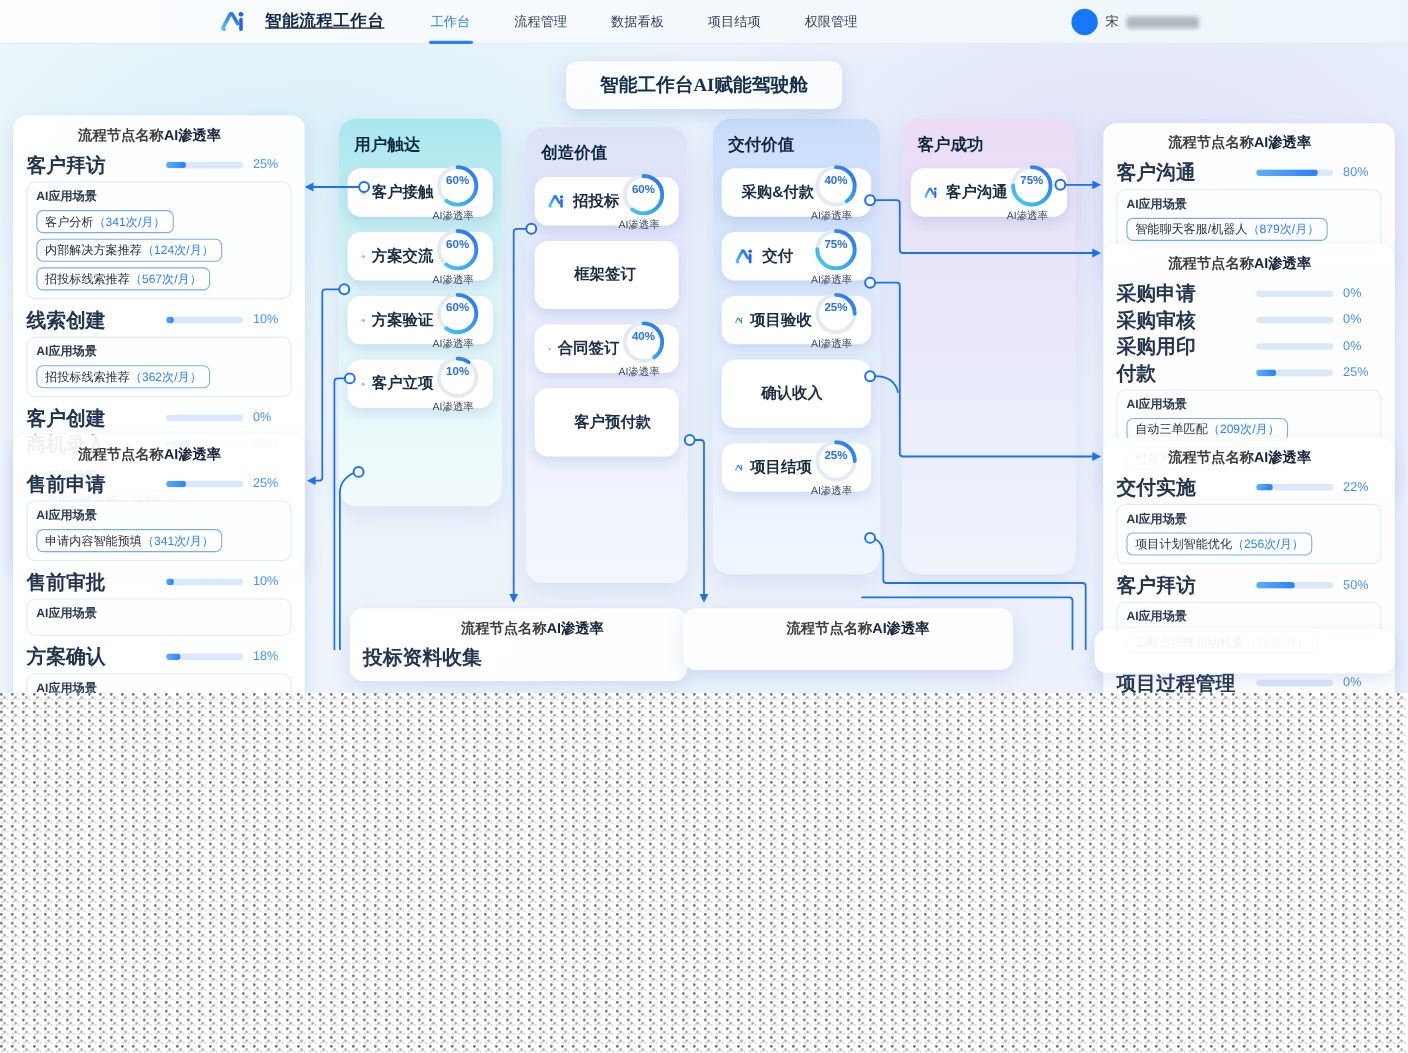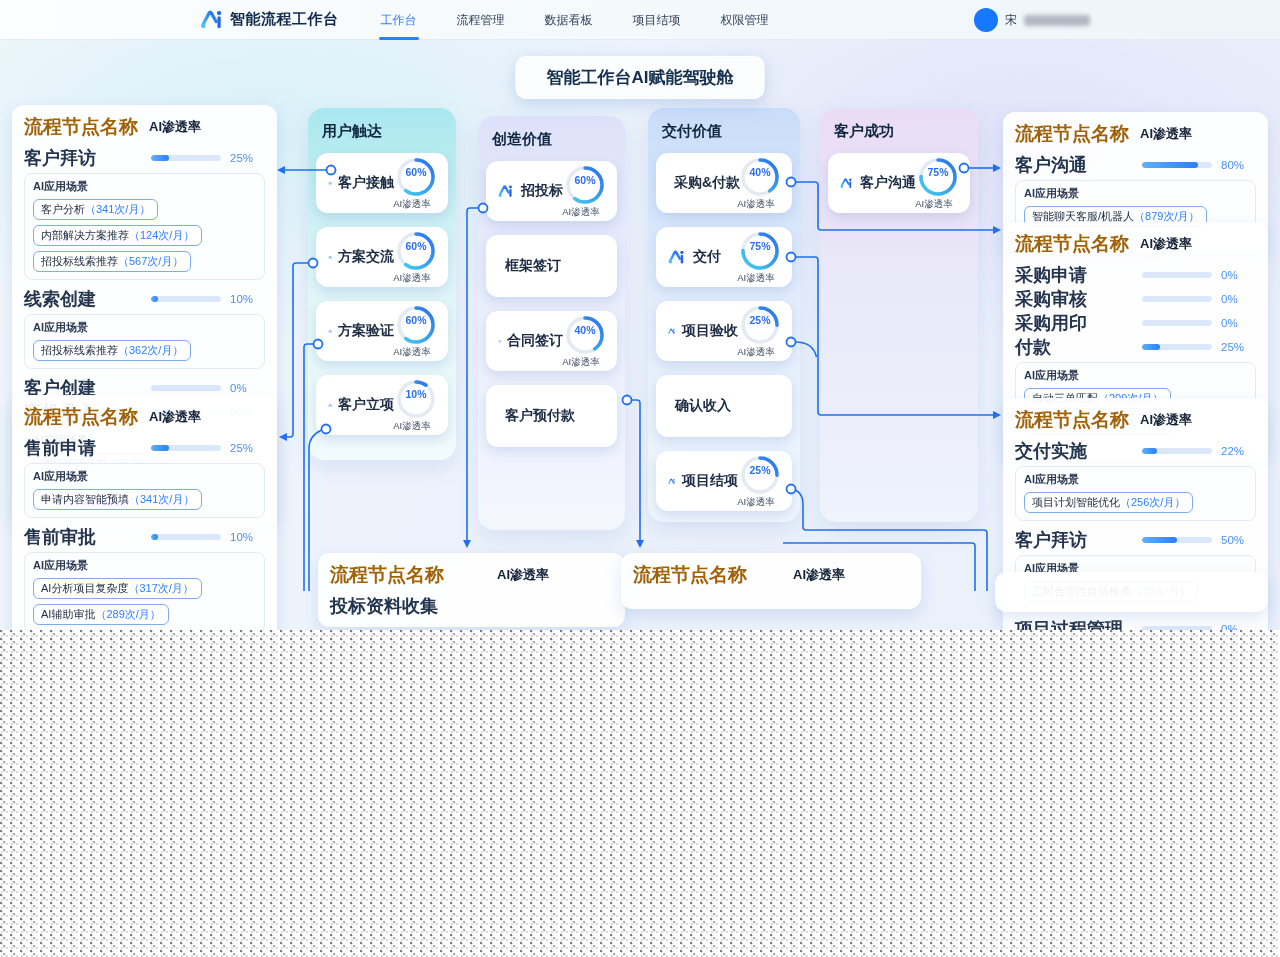--- a/index.html
+++ b/index.html
@@ -3,21 +3,21 @@
 <meta charset="utf-8">
 <style>
   * { margin:0; padding:0; box-sizing:border-box; }
   html,body { width:1280px; height:957px; overflow:hidden; }
   body { font-family:"Liberation Sans","DejaVu Sans",sans-serif; background:#eef3fa; }
 
   
   .nav { position:relative; width:1280px; height:40px; z-index:20;
     background:linear-gradient(90deg,#fcfeff 0%,#f2f8fb 60%,#eef5fa 100%);
     border-bottom:1px solid #e3ecf4; display:flex; align-items:center; }
-  .brand { display:flex; align-items:center; gap:4px; margin-left:200px; }
+  .brand { display:flex; align-items:center; gap:15px; margin-left:200px;text-decoration:underline; }
   .brand-name { font-size:15px; font-weight:bold; color:#122a4d; letter-spacing:.5px; }
   .menu { display:flex; margin-left:28px; gap:12px; height:40px; }
   .menu-item { position:relative; font-size:12px; color:#33435c; padding:0 14px; line-height:40px; cursor:pointer; }
   .menu-item.active { color:#2b7fff; }
   .menu-item.active::after { content:""; position:absolute; left:12px; right:12px; bottom:0; height:3px;
     border-radius:2px; background:#2b7fff; }
   .user { position:absolute; right:190px; top:0; height:40px; display:flex; align-items:center; gap:7px; }
   .avatar { width:24px; height:24px; border-radius:50%; background:#1677ff; }
   .user-name { font-size:12px; color:#2c3a52; }
   .user-blur { width:66px; height:11px; border-radius:3px; background:#a7adb8; filter:blur(2px); opacity:.85; }
@@ -25,47 +25,47 @@
   
   .stage { position:relative; width:1280px; height:917px;
     background:
       radial-gradient(600px 300px at 20% 10%, rgba(190,235,245,.45), transparent 70%),
       radial-gradient(600px 300px at 80% 12%, rgba(210,205,245,.4), transparent 70%),
       linear-gradient(120deg,#f1f7fb 0%,#eaf1fb 55%,#ecf1fb 100%); }
 
   .banner { position:absolute; left:50%; top:16px; transform:translateX(-50%); z-index:6;
     background:rgba(255,255,255,.8); border:1px solid #ffffff; border-radius:10px;
     padding:9px 30px; font-size:17px; font-weight:bold; color:#15304e;
-    box-shadow:0 5px 16px rgba(120,160,220,.35); white-space:nowrap; }
+    box-shadow:0 5px 16px rgba(120,160,220,.35); white-space:nowrap;font-family:Liberation Serif, serif; }
 
   
   .flow-col { position:absolute; border-radius:16px; padding:8px 6px 10px; z-index:2;
     box-shadow:0 8px 20px rgba(110,145,210,.16); }
   .col-c1 { background:linear-gradient(180deg,#a9e7ee 0%,#ddf5f7 45%,#f2fbfc 100%); }
   .col-c2 { background:linear-gradient(180deg,#dde2fa 0%,#eaeefc 45%,#f4f6fe 100%); }
   .col-c3 { background:linear-gradient(180deg,#c9ddfa 0%,#e2edfc 45%,#f0f6fe 100%); }
   .col-c4 { background:linear-gradient(180deg,#eadcf5 0%,#e9e9f9 45%,#eef3fc 100%); }
   .col-title { font-size:15px; font-weight:bold; color:#0f2741; margin:6px 0 12px 8px; }
-  .flow-card { position:relative; background:#ffffff; border-radius:12px; height:60px; margin:0 2px 14px;
+  .flow-card { position:relative; background:#ffffff; border-radius:12px; height:44px; margin:0 2px 14px;
     box-shadow:0 5px 12px rgba(90,125,200,.20); display:flex; align-items:center; padding:4px 8px 4px 12px; }
-  .flow-card.plain { height:62px; padding-left:19px; }
+  .flow-card.plain { height:62px; padding-left:36px; }
   .fc-left { display:flex; align-items:center; gap:6px; flex:1; min-width:0; }
   .fc-title { font-size:14px; font-weight:bold; color:#1c2c44; white-space:nowrap; }
   .ringbox { position:relative; width:44px; height:52px; flex:none; margin-right:2px; }
   .ringbox svg { position:absolute; left:0; top:-2px; }
   .ring-pct { position:absolute; left:0; top:9px; width:44px; text-align:center;
     font-size:10.5px; font-weight:bold; color:#2b6ff0; }
   .ring-label { position:absolute; left:-14px; bottom:-2px; width:64px; text-align:center;
     font-size:9.5px; color:#3e4c63; white-space:nowrap; }
 
   
   .panel { position:absolute; background:rgba(255,255,255,.93); border-radius:12px; z-index:2;
     box-shadow:0 6px 16px rgba(100,140,210,.20); padding:9px 12px 8px; }
   .prow-head { display:flex; align-items:center; margin-bottom:7px; }
-  .prow-head .ph-name { flex:1; font-size:19px; font-weight:bold; color:#a16207; }
+  .prow-head .ph-name { flex:1; font-size:13px; font-weight:bold; color:#404040;text-align:right; }
   .prow-head .ph-rate { width:116px; font-size:13px; font-weight:bold; color:#16243a; }
   .prow { display:flex; align-items:center; height:22px; margin:2px 0; }
   .prow .pname { flex:1; font-size:18px; color:#24354f; font-weight:bold; white-space:nowrap; }
   .pbar { width:70px; height:6px; border-radius:3px; background:#dbe7fa; margin-right:9px; overflow:hidden; flex:none; }
   .pbar-fill { height:6px; border-radius:3px; background:linear-gradient(90deg,#5fb0f7,#2b7fff); }
   .ppct { width:35px; font-size:11.5px; color:#4a90f5; flex:none; }
   .scenebox { border:1px solid #e2eaf5; background:#fdfeff; border-radius:8px; padding:5px 8px 7px; margin:4px 0 8px; }
   .scene-label { font-size:11px; font-weight:bold; color:#2c3a52; margin-bottom:5px; }
   .chips { display:flex; flex-wrap:wrap; gap:5px 6px; }
   .chip { border:1px solid #7facea; border-radius:6px; background:#fff; padding:2px 7px;
@@ -461,24 +461,20 @@
       </div>
       <div class="prow">
         <span class="pname">售前审批</span>
         <div class="pbar">
           <div class="pbar-fill" style="width: 7px;"></div>
         </div>
         <span class="ppct">10%</span>
       </div>
       <div class="scenebox">
         <div class="scene-label">AI应用场景</div>
-        <div class="chips">
-          <span class="chip"><span>AI分析项目复杂度</span><span class="cnt">（317次/月）</span></span>
-          <span class="chip"><span>AI辅助审批</span><span class="cnt">（289次/月）</span></span>
-        </div>
       </div>
       <div class="prow">
         <span class="pname">方案确认</span>
         <div class="pbar">
           <div class="pbar-fill" style="width: 12.6px;"></div>
         </div>
         <span class="ppct">18%</span>
       </div>
       <div class="scenebox">
         <div class="scene-label">AI应用场景</div>

